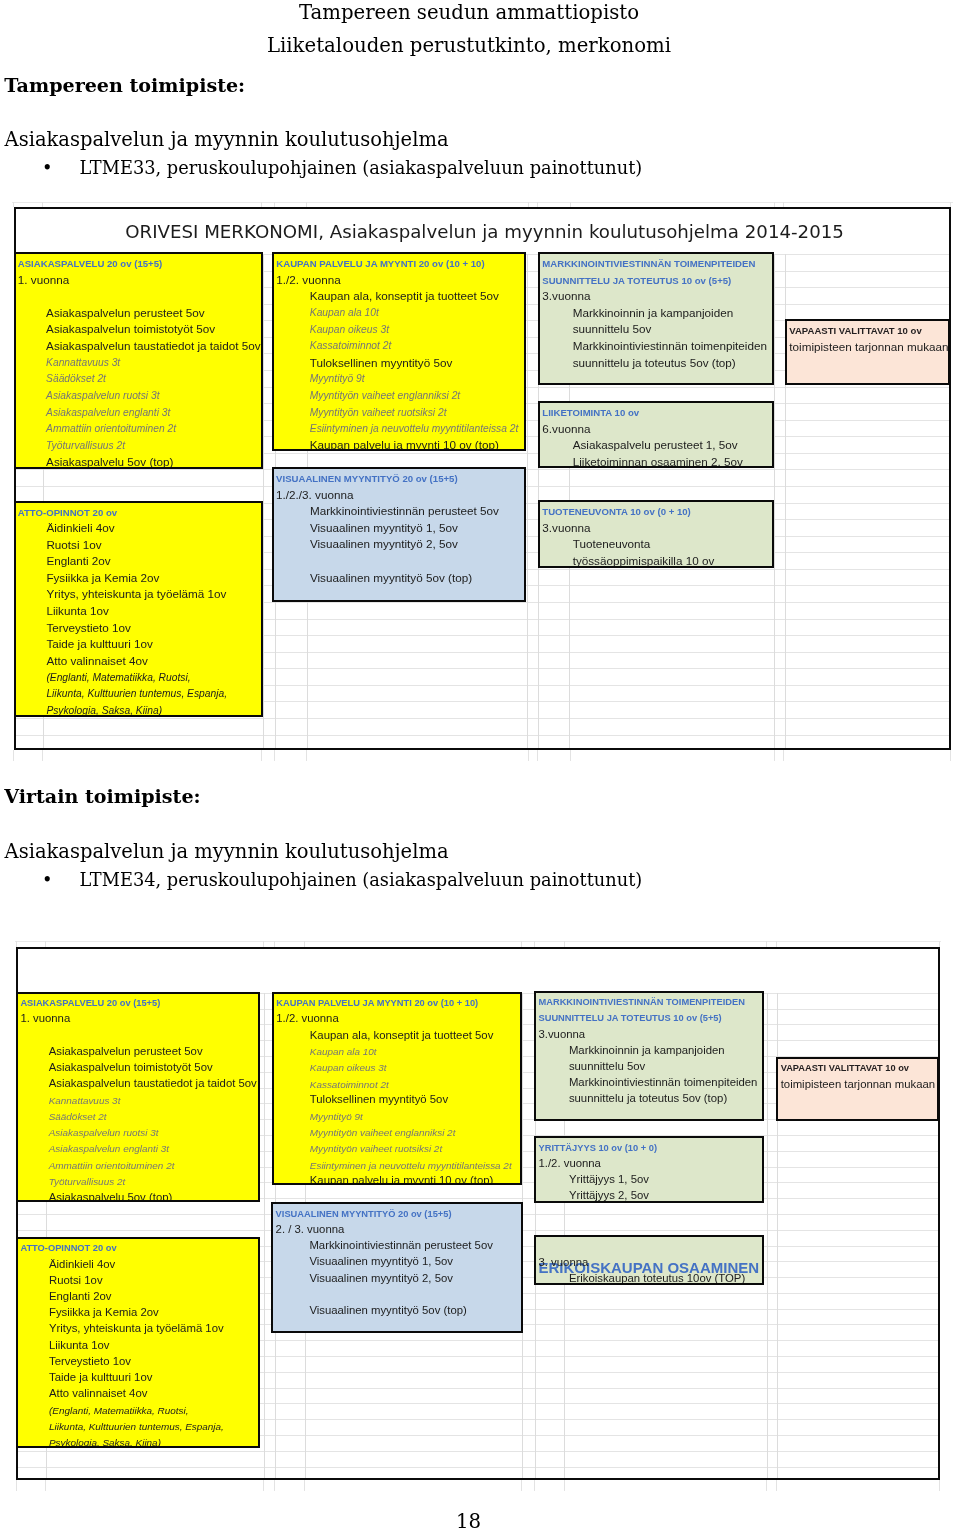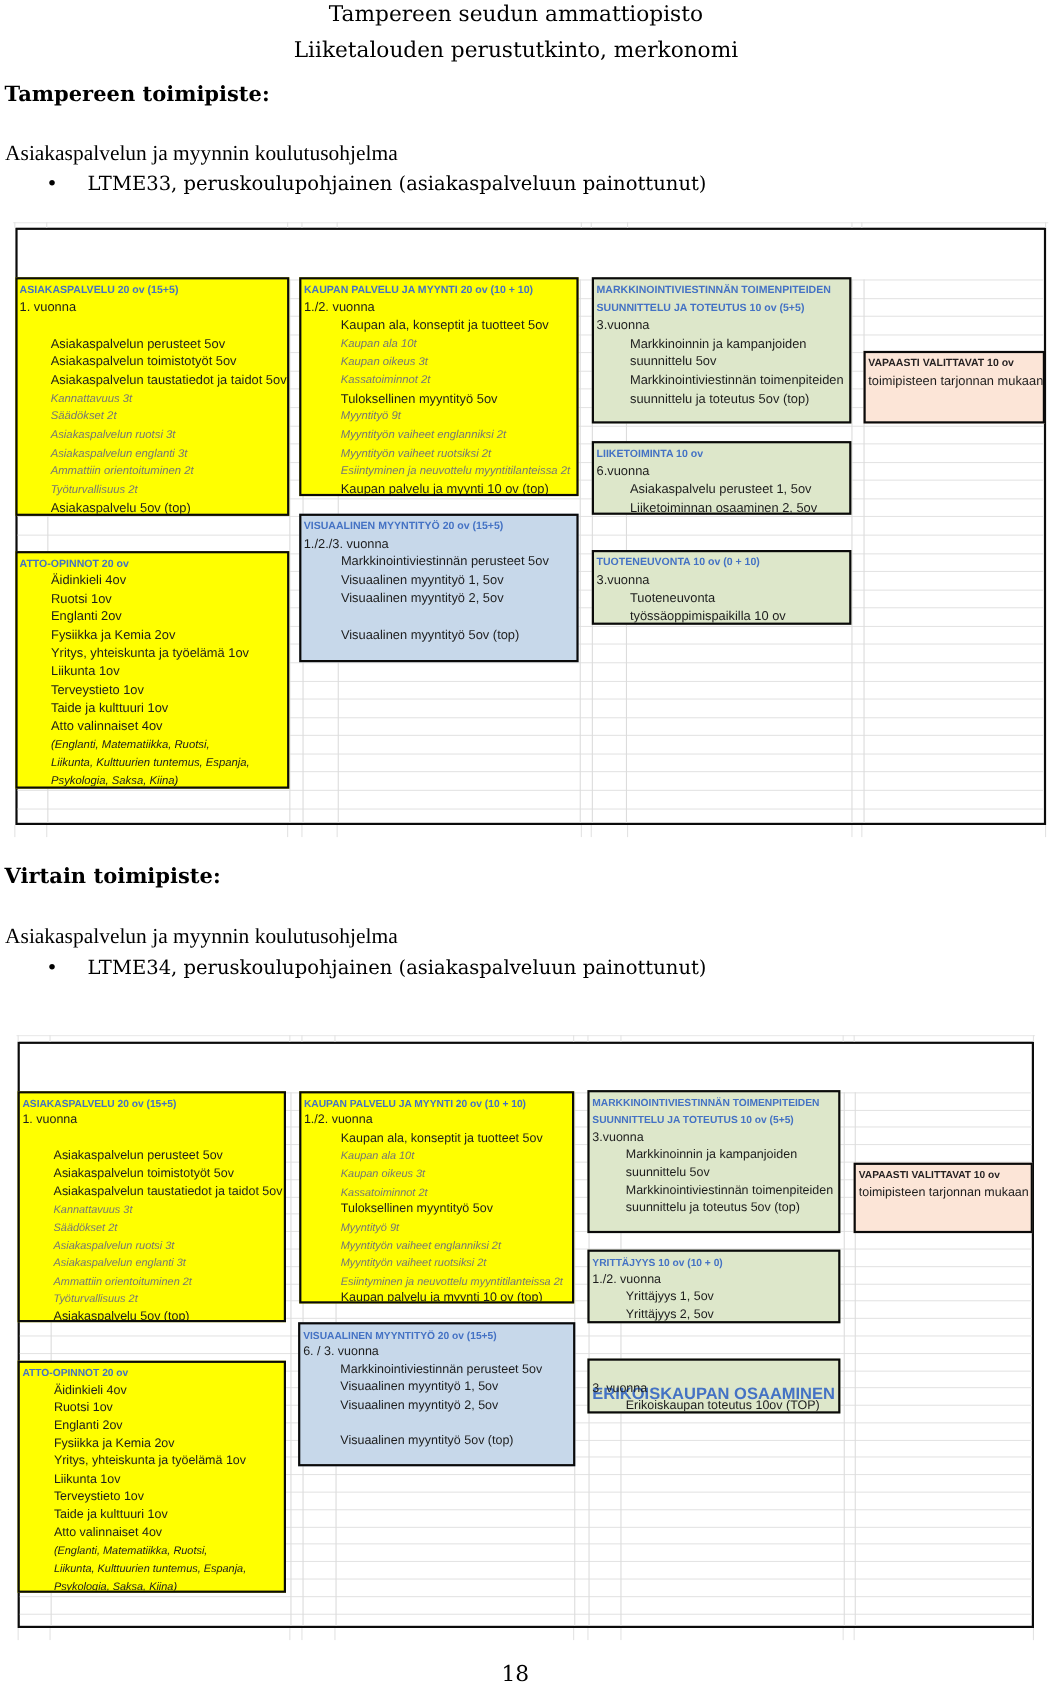--- a/index.html
+++ b/index.html
@@ -1,21 +1,21 @@
 <!DOCTYPE html>
 <html><head>
 <meta charset="utf-8">
 <style>
   html,body{margin:0;padding:0;background:#ffffff;}
   body{width:960px;height:1530px;position:relative;overflow:hidden;
        font-family:"DejaVu Serif",serif;color:#000;}
   .doc-hdr{position:absolute;left:0;width:938px;text-align:center;
            font-size:19.7px;line-height:1;}
   .sect-label{position:absolute;font-weight:bold;font-size:19.1px;line-height:1;white-space:nowrap;}
-  .prog-line{position:absolute;font-size:19.5px;line-height:1;white-space:nowrap;font-family:Liberation Serif, serif;}
+  .prog-line{position:absolute;font-size:19.5px;line-height:1;white-space:nowrap;}
   .bul-dot{position:absolute;font-size:17.8px;line-height:1;}
   .bul-txt{position:absolute;font-size:17.8px;line-height:1;white-space:nowrap;}
   .pageno{position:absolute;left:0;width:937px;text-align:center;font-size:19.8px;line-height:1;}
 
   .sheet{position:absolute;box-sizing:border-box;background:#fff;
          border:2px solid #0b0b0b;}
   .ghl{position:absolute;height:1px;left:0;right:0;background:#e4e4e4;}
   .gvl{position:absolute;width:1px;bottom:0;background:#dcdcdc;}
   .bleed-h{position:absolute;height:1px;background:#e9e9e9;}
   .bleed-v{position:absolute;width:1px;background:#e3e3e3;}
@@ -76,20 +76,21 @@
   <div class="ghl" style="top:525.62px"></div>
   <div class="gvl" style="left:27.2px;top:45.0px"></div>
   <div class="gvl" style="left:247.4px;top:45.0px"></div>
   <div class="gvl" style="left:259.1px;top:45.0px"></div>
   <div class="gvl" style="left:291.1px;top:45.0px"></div>
   <div class="gvl" style="left:511.6px;top:45.0px"></div>
   <div class="gvl" style="left:522.3px;top:45.0px"></div>
   <div class="gvl" style="left:553.5px;top:45.0px"></div>
   <div class="gvl" style="left:758.3px;top:45.0px"></div>
   <div class="gvl" style="left:769.3px;top:45.0px"></div>
+  <div class="sheet-title" style="left:109.7px;top:14.01px;font-size:18.2px">ORIVESI MERKONOMI, Asiakaspalvelun ja myynnin koulutusohjelma 2014-2015</div>
 </div>
 <div class="bleed-h" style="left:12.0px;top:202.3px;width:940.5px"></div>
 <div class="bleed-v" style="left:13.1px;top:202.3px;height:4.7px"></div>
 <div class="bleed-v" style="left:13.1px;top:750.0px;height:11.0px"></div>
 <div class="bleed-v" style="left:42.2px;top:202.3px;height:4.7px"></div>
 <div class="bleed-v" style="left:42.2px;top:750.0px;height:11.0px"></div>
 <div class="bleed-v" style="left:261.0px;top:202.3px;height:4.7px"></div>
 <div class="bleed-v" style="left:261.0px;top:750.0px;height:11.0px"></div>
 <div class="bleed-v" style="left:274.4px;top:202.3px;height:4.7px"></div>
 <div class="bleed-v" style="left:274.4px;top:750.0px;height:11.0px"></div>
@@ -290,21 +291,21 @@
   <div class="ln plain" style="left:2.3px;top:19.93px;font-size:11.35px">1./2. vuonna</div>
   <div class="ln plain" style="left:32.7px;top:36.13px;font-size:11.35px">Yrittäjyys 1, 5ov</div>
   <div class="ln plain" style="left:32.7px;top:52.33px;font-size:11.35px">Yrittäjyys 2, 5ov</div>
 </div>
 <div class="box" style="left:776.4px;top:1056.8px;width:162.8px;height:64.4px;background:#fce5d7">
   <div class="ln bold" style="left:2.3px;top:5.61px;font-size:9.26px">VAPAASTI VALITTAVAT 10 ov</div>
   <div class="ln plain" style="left:2.3px;top:19.93px;font-size:11.35px">toimipisteen tarjonnan mukaan</div>
 </div>
 <div class="box" style="left:271.3px;top:1202.1px;width:252.0px;height:130.5px;background:#c7d8ea">
   <div class="ln head" style="left:2.3px;top:5.57px;font-size:9.31px">VISUAALINEN MYYNTITYÖ 20 ov (15+5)</div>
-  <div class="ln plain" style="left:2.3px;top:19.93px;font-size:11.35px">6. / 3. vuonna</div>
+  <div class="ln plain" style="left:2.3px;top:19.93px;font-size:11.35px">2. / 3. vuonna</div>
   <div class="ln plain" style="left:36.1px;top:36.13px;font-size:11.35px">Markkinointiviestinnän perusteet 5ov</div>
   <div class="ln plain" style="left:36.1px;top:52.33px;font-size:11.35px">Visuaalinen myyntityö 1, 5ov</div>
   <div class="ln plain" style="left:36.1px;top:68.53px;font-size:11.35px">Visuaalinen myyntityö 2, 5ov</div>
   <div class="ln plain" style="left:36.1px;top:100.93px;font-size:11.35px">Visuaalinen myyntityö 5ov (top)</div>
 </div>
 <div class="box" style="left:534.2px;top:1234.9px;width:230.0px;height:50.1px;background:#dde7ca">
   <div class="ln head" style="left:2.3px;top:23px;font-size:15px">ERIKOISKAUPAN OSAAMINEN 10 ov (0 + 10)</div>
   <div class="ln plain" style="left:2.3px;top:19.93px;font-size:11.35px">3. vuonna</div>
   <div class="ln plain" style="left:32.7px;top:36.13px;font-size:11.35px">Erikoiskaupan toteutus 10ov (TOP)</div>
 </div>

